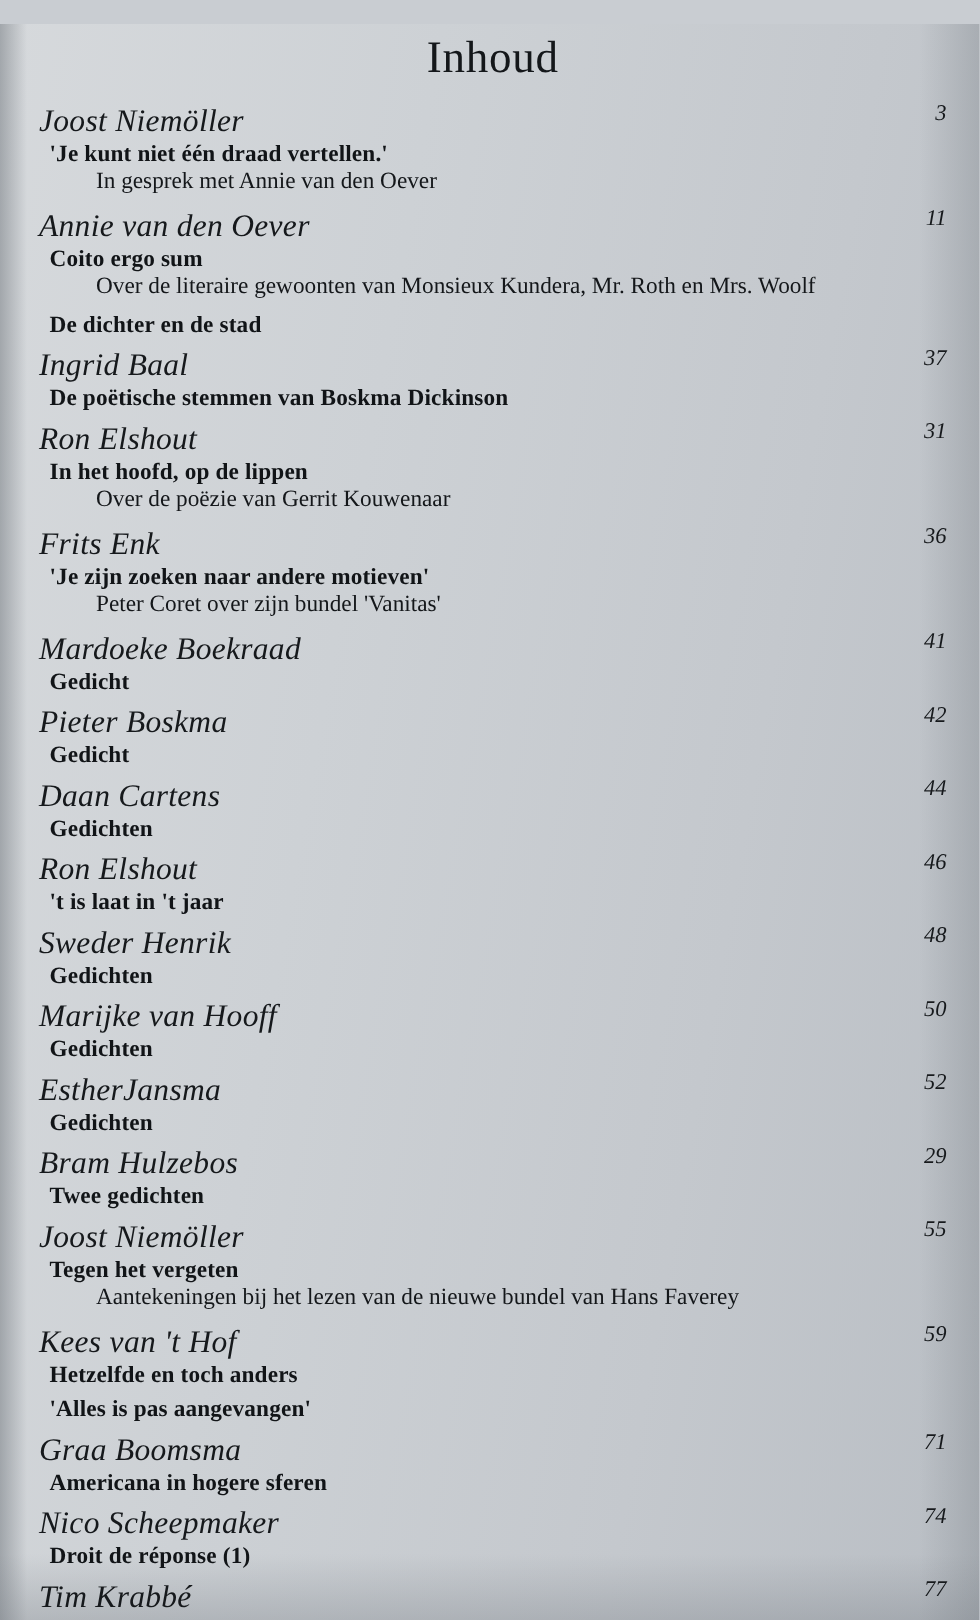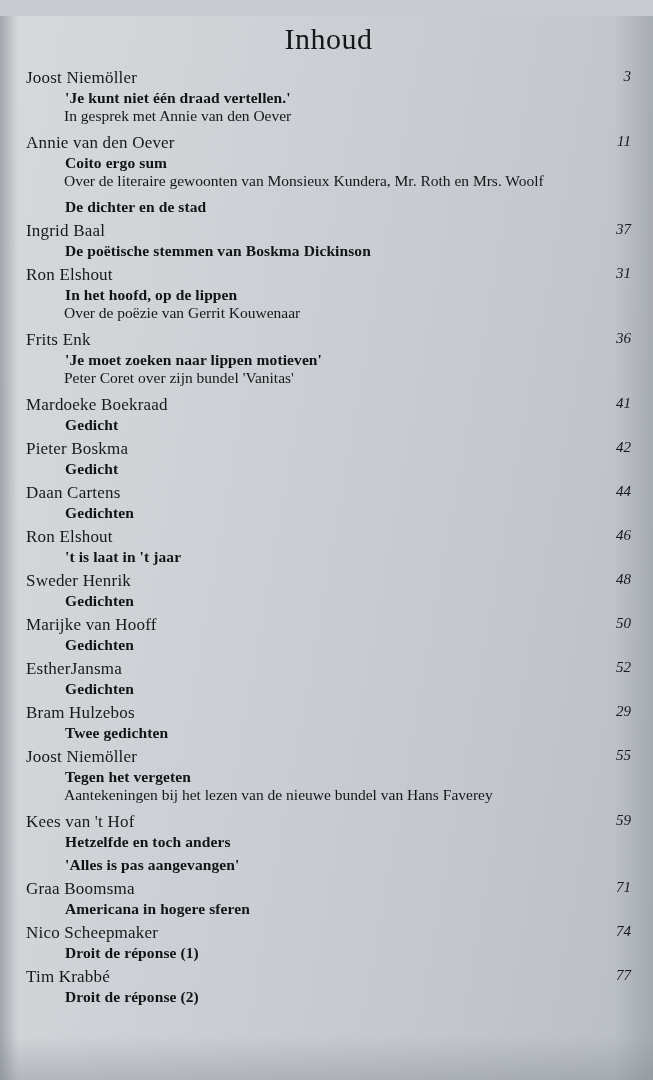--- a/index.html
+++ b/index.html
@@ -58,38 +58,39 @@
   }
   .entry {
     position: relative;
     margin-bottom: 8px;
   }
   .entry .author-line {
     position: relative;
     display: block;
   }
   .author {
-    font-size: 17px;
+    font-style: italic;
+    font-size: 21px;
     color: #16191c;
     letter-spacing: 0.2px;
     text-align: center;
   }
   .page-num {
     position: absolute;
     right: 0;
     top: 0;
     font-style: italic;
     font-size: 15px;
     color: #16191c;
   }
   .title-line {
     font-weight: bold;
     font-size: 15.5px;
     color: #111417;
-    margin-left: 39px;
+    margin-left: 7px;
     margin-top: 1px;
     letter-spacing: 0.1px;
   }
   .sub-line {
     font-size: 15.5px;
     color: #14171a;
     margin-left: 38px;
     margin-top: 0px;
   }
   .tight { margin-bottom: 5px; }
@@ -144,21 +145,21 @@
         </div>
         <div class="title-line">In het hoofd, op de lippen</div>
         <div class="sub-line">Over de poëzie van Gerrit Kouwenaar</div>
       </div>
 
       <div class="entry">
         <div class="author-line">
           <span class="author">Frits Enk</span>
           <span class="page-num">36</span>
         </div>
-        <div class="title-line">'Je moet zoeken naar lippen motieven'</div>
+        <div class="title-line">'Je zijn zoeken naar andere motieven'</div>
         <div class="sub-line">Peter Coret over zijn bundel 'Vanitas'</div>
       </div>
 
       <div class="entry tight">
         <div class="author-line">
           <span class="author">Mardoeke Boekraad</span>
           <span class="page-num">41</span>
         </div>
         <div class="title-line">Gedicht</div>
       </div>

